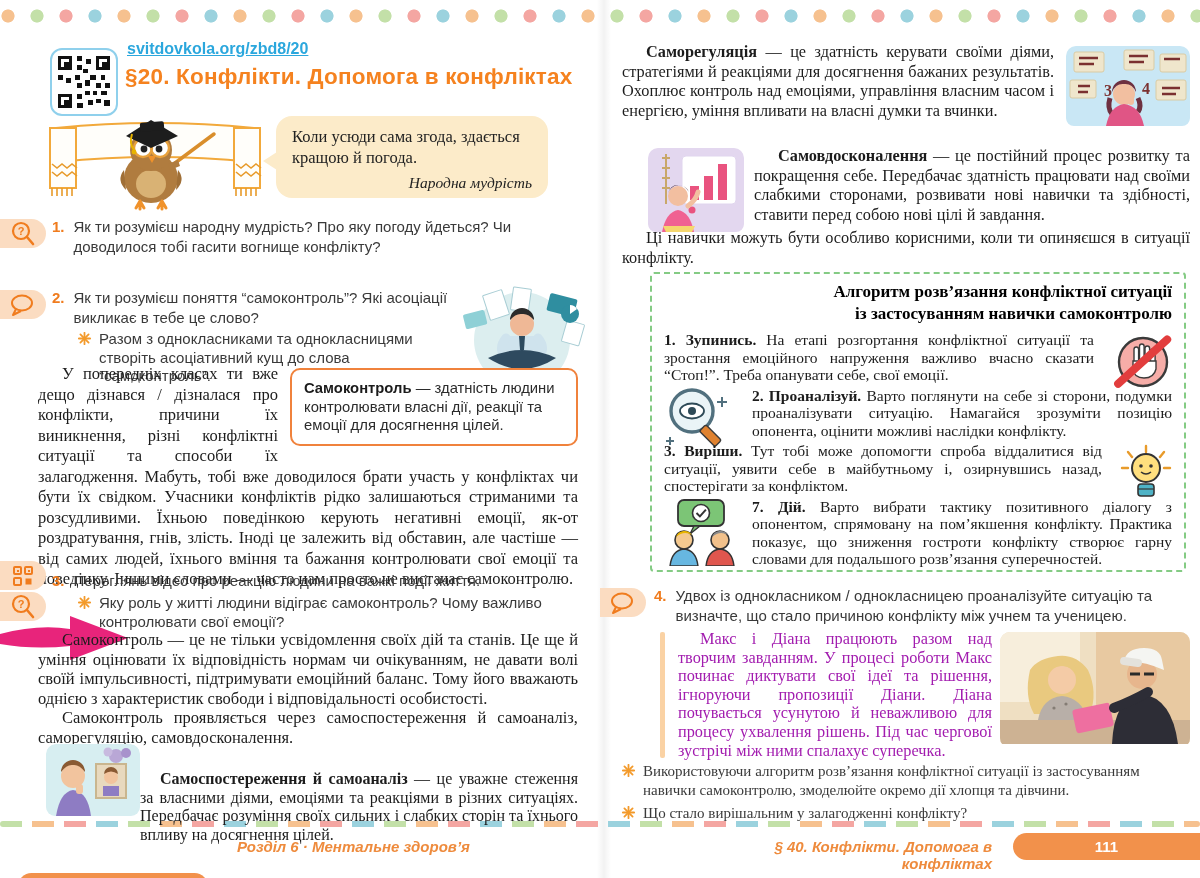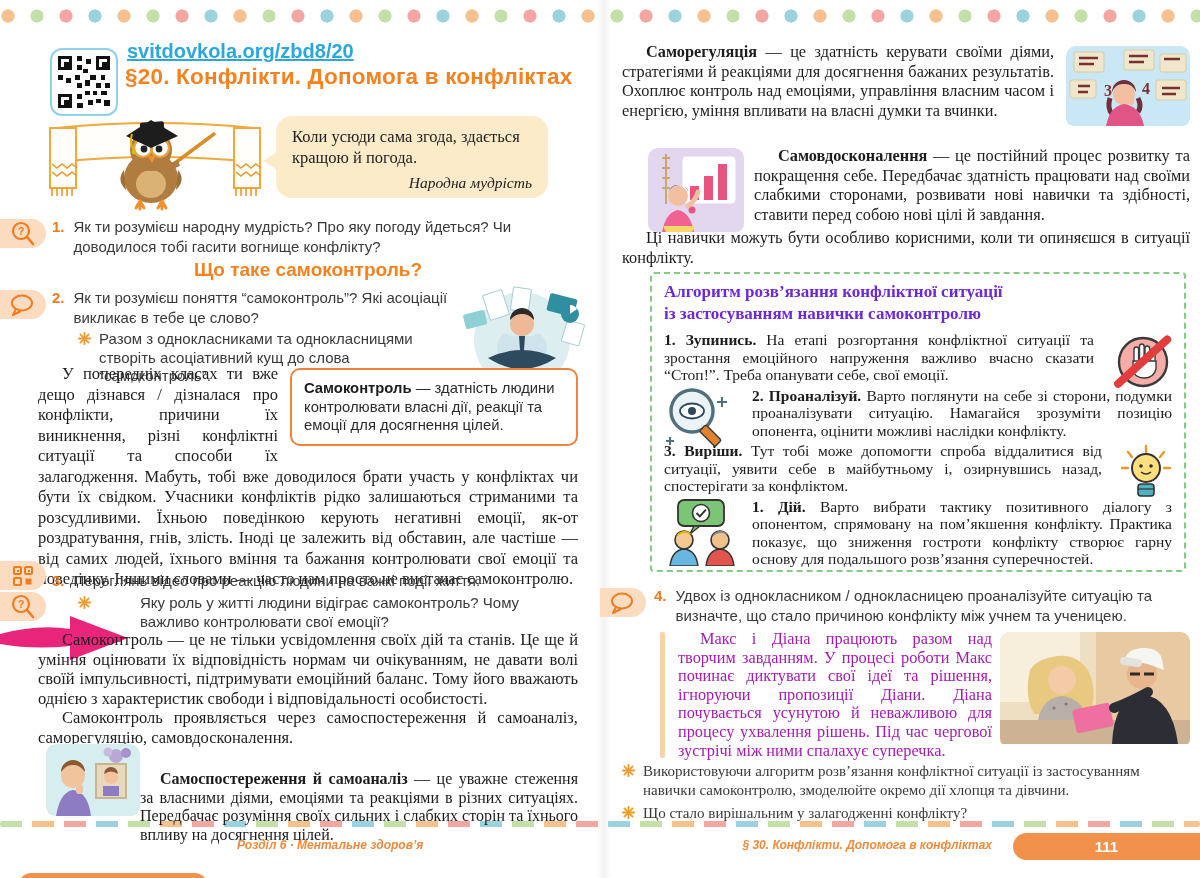--- a/index.html
+++ b/index.html
@@ -21,21 +21,21 @@
       #C3E0A8 0 22px, transparent 22px 32px,
       #F6C18F 32px 54px, transparent 54px 64px,
       #F4A6A2 64px 86px, transparent 86px 96px,
       #9BD2DE 96px 118px, transparent 118px 128px);
     background-size:128px 6px; background-repeat:repeat-x; border-radius:3px; }
   .gutter { top:0; left:597px; width:14px; height:878px;
     background:linear-gradient(90deg, rgba(0,0,0,0) 0%, rgba(0,0,0,0.05) 50%, rgba(0,0,0,0) 100%); }
 
   
   .serif { font-family:"Liberation Serif", serif; color:#1c1c1c; text-align:justify; }
-  .t-url { font-size:20px; font-weight:bold; color:#2BA7DD; text-decoration:underline; }
+  .t-url { font-size:16px; font-weight:bold; color:#2BA7DD; text-decoration:underline; }
   .t-title { font-size:22.5px; font-weight:bold; color:#F5821F; letter-spacing:0.2px; }
   .t-heading { font-size:19px; font-weight:bold; color:#F5821F; text-align:center; }
   .qrow { display:flex; font-size:15px; line-height:19.5px; color:#3a3a3a; }
   .qnum { color:#F07C1E; font-weight:bold; margin-right:9px; flex:0 0 auto; }
   .subrow { display:flex; font-size:15px; line-height:18.5px; color:#3a3a3a; }
   .ast { flex:0 0 auto; margin:2px 8px 0 0; }
   .para1 { font-size:16.5px; line-height:20.5px; }
   .para1 p { text-indent:24px; }
   .def-float { float:right; width:300px; height:102px; position:relative; }
   .def-box { position:absolute; right:0; top:4px; width:288px; border:2px solid #F0823C;
@@ -50,24 +50,24 @@
   .bubble { background:#FCEBC9; border-radius:16px; padding:10px 16px 8px;
             font-family:"Liberation Serif", serif; font-size:16.5px; line-height:21px; color:#222; }
   .bubble .src { display:block; text-align:right; font-style:italic; font-size:15.5px; margin-top:4px; }
   .bubble:before { content:""; position:absolute; left:-13px; top:36px; width:0; height:0;
             border-top:9px solid transparent; border-bottom:9px solid transparent;
             border-right:14px solid #FCEBC9; }
   .qrbox { width:68px; height:68px; border:2.5px solid #8FD0EC; border-radius:12px;
            background:#fff; display:flex; align-items:center; justify-content:center; }
   .badge { background:#F2914B; color:#fff; font-weight:bold; font-size:15px;
            display:flex; align-items:center; justify-content:center; }
-  .chapter { font-size:12px; font-style:italic; font-weight:bold; color:#EE8B3D; }
+  .chapter { font-size:15px; font-style:italic; font-weight:bold; color:#EE8B3D; }
   .greenbox { border:2px dashed #84CB84; border-radius:4px; padding:7px 12px 4px; background:#fff; }
-  .greenbox .gtitle { text-align:left; font-family:"Liberation Serif", serif; font-weight:bold;
-           color:#6d28d9; font-size:17px; line-height:22px; margin-bottom:6px; }
+  .greenbox .gtitle { text-align:right; font-family:"Liberation Serif", serif; font-weight:bold;
+           color:#000000; font-size:17px; line-height:22px; margin-bottom:6px; }
   .step { position:relative; font-family:"Liberation Serif", serif; font-size:15.5px;
           line-height:17.5px; color:#1c1c1c; text-align:justify; margin-bottom:3px; }
   .quotebar { width:5px; background:#FAD2A4; border-radius:2px; }
   .quote { font-family:"Liberation Serif", serif; font-size:16.3px; line-height:18.6px;
            color:#a21caf; text-align:justify; }
   .quote p { text-indent:22px; }
   .photo { border-radius:10px; overflow:hidden; }
   .img-card { border-radius:10px; overflow:hidden; }
 </style>
 </head>
@@ -144,21 +144,20 @@
       <circle cx="11" cy="10" r="8" fill="none" stroke="#F07C1E" stroke-width="2.2"></circle>
       <text x="11" y="14" font-size="11" font-weight="bold" fill="#F07C1E" text-anchor="middle" font-family="Liberation Sans, sans-serif">?</text>
       <line x1="17" y1="16" x2="23" y2="23" stroke="#F07C1E" stroke-width="2.6" stroke-linecap="round"></line>
     </svg>
   </div>
   <div class="abs qrow" style="left:52px; top:217px; width:528px;">
     <span class="qnum">1.</span>
     <span>Як ти розумієш народну мудрість? Про яку погоду йдеться? Чи доводилося тобі гасити вогнище конфлікту?</span>
   </div>
 
-  <div class="abs t-heading" style="left:38px; top:259px; width:540px;">Що таке самоконтроль?</div>
 
   <div class="abs tab" style="left:0; top:290px;">
     <svg width="28" height="24" viewBox="0 0 28 24">
       <ellipse cx="13" cy="10" rx="10" ry="7.5" fill="none" stroke="#F07C1E" stroke-width="2"></ellipse>
       <path d="M7,16 l-3,6 8,-4" fill="none" stroke="#F07C1E" stroke-width="2" stroke-linejoin="round"></path>
     </svg>
   </div>
   <div class="abs qrow" style="left:52px; top:288px; width:400px;">
     <span class="qnum">2.</span>
     <span>Як ти розумієш поняття “самоконтроль”? Які асоціації викликає в тебе це слово?</span>
@@ -219,21 +218,21 @@
     <svg width="26" height="26" viewBox="0 0 26 26">
       <circle cx="11" cy="10" r="8" fill="none" stroke="#F07C1E" stroke-width="2.2"></circle>
       <text x="11" y="14" font-size="11" font-weight="bold" fill="#F07C1E" text-anchor="middle" font-family="Liberation Sans, sans-serif">?</text>
       <line x1="17" y1="16" x2="23" y2="23" stroke="#F07C1E" stroke-width="2.6" stroke-linecap="round"></line>
     </svg>
   </div>
   <div class="abs qrow" style="left:52px; top:571px; width:528px;">
     <span class="qnum">3.</span>
     <span>Переглянь відео про реакцію людини на важкі події життя.</span>
   </div>
-  <div class="abs subrow" style="left:78px; top:594px; width:502px;gap:41px;">
+  <div class="abs subrow" style="left:78px; top:594px; width:502px;">
     <svg class="ast" width="13" height="13" viewBox="0 0 13 13">
       <g stroke="#F39A2B" stroke-width="1.8" stroke-linecap="round">
         <line x1="6.5" y1="0.8" x2="6.5" y2="12.2"></line>
           <line x1="0.8" y1="6.5" x2="12.2" y2="6.5"></line>
         <line x1="2.4" y1="2.4" x2="10.6" y2="10.6"></line>
           <line x1="10.6" y1="2.4" x2="2.4" y2="10.6"></line>
       </g>
       </svg>
     <span>Яку роль у житті людини відіграє самоконтроль? Чому важливо контролювати свої емоції?</span>
   </div>
@@ -387,21 +386,21 @@
         <circle cx="28" cy="24" r="14" fill="#FFDF7E" stroke="#333" stroke-width="2"></circle>
         <circle cx="23" cy="22" r="1.8" fill="#333"></circle>
           <circle cx="33" cy="22" r="1.8" fill="#333"></circle>
         <path d="M23,28 q5,4 10,0" stroke="#333" stroke-width="1.6" fill="none"></path>
         <rect x="20" y="40" width="16" height="12" rx="3" fill="#4FB3C6" stroke="#333" stroke-width="1.6"></rect>
         <line x1="20" y1="45" x2="36" y2="45" stroke="#333" stroke-width="1.2"></line>
       </svg>
     </div>
 
     <div class="step" style="padding-left:88px;">
-      <b>1. Дій.</b><span> Варто вибрати тактику позитивного діалогу з опонентом, спрямовану на пом’якшення конфлікту. Практика показує, що зниження гостроти конфлікту створює гарну основу для подальшого розв’язання суперечностей.</span>
+      <b>7. Дій.</b><span> Варто вибрати тактику позитивного діалогу з опонентом, спрямовану на пом’якшення конфлікту. Практика показує, що зниження гостроти конфлікту створює гарну словами для подальшого розв’язання суперечностей.</span>
       <svg style="position:absolute; left:0; top:0;" width="76" height="68" viewBox="0 0 76 68">
         <rect x="14" y="2" width="46" height="26" rx="6" fill="#7CC576" stroke="#333" stroke-width="1.8"></rect>
         <path d="M30,28 l-4,8 10,-8 z" fill="#7CC576" stroke="#333" stroke-width="1.4"></path>
         <circle cx="37" cy="15" r="8.5" fill="#fff" stroke="#333" stroke-width="1.6"></circle>
         <path d="M32.5,15 l3.4,3.4 6,-6.8" stroke="#333" stroke-width="2" fill="none"></path>
         <circle cx="20" cy="42" r="9" fill="#F5C98F" stroke="#333" stroke-width="1.6"></circle>
         <path d="M12,39 a9,9 0 0,1 16,-2 q-8,-5 -16,2" fill="#E8B400"></path>
         <path d="M6,68 Q8,52 20,51 Q32,52 34,68 z" fill="#67B7E1" stroke="#333" stroke-width="1.4"></path>
         <circle cx="56" cy="42" r="9" fill="#F2C18B" stroke="#333" stroke-width="1.6"></circle>
         <path d="M48,39 a9,9 0 0,1 16,-2 q-8,-5 -16,2" fill="#8a8a8a"></path>
@@ -466,18 +465,18 @@
           <line x1="6.5" y1="0.8" x2="6.5" y2="12.2"></line>
             <line x1="0.8" y1="6.5" x2="12.2" y2="6.5"></line>
           <line x1="2.4" y1="2.4" x2="10.6" y2="10.6"></line>
             <line x1="10.6" y1="2.4" x2="2.4" y2="10.6"></line>
         </g>
         </svg>
       <span>Що стало вирішальним у залагодженні конфлікту?</span>
     </div>
   </div>
 
-  <div class="abs chapter" style="left:690px; top:838px; width:302px; text-align:right;">§ 30.  Конфлікти. Допомога в конфліктах</div>
+  <div class="abs chapter" style="left:690px; top:838px; width:302px; text-align:right;">§ 40.  Конфлікти. Допомога в конфліктах</div>
   <div class="abs badge" style="left:1013px; top:833px; width:187px; height:27px; border-radius:14px 0 0 14px;">
     <span>111</span>
   </div>
 
 </div>
 
 </body></html>

